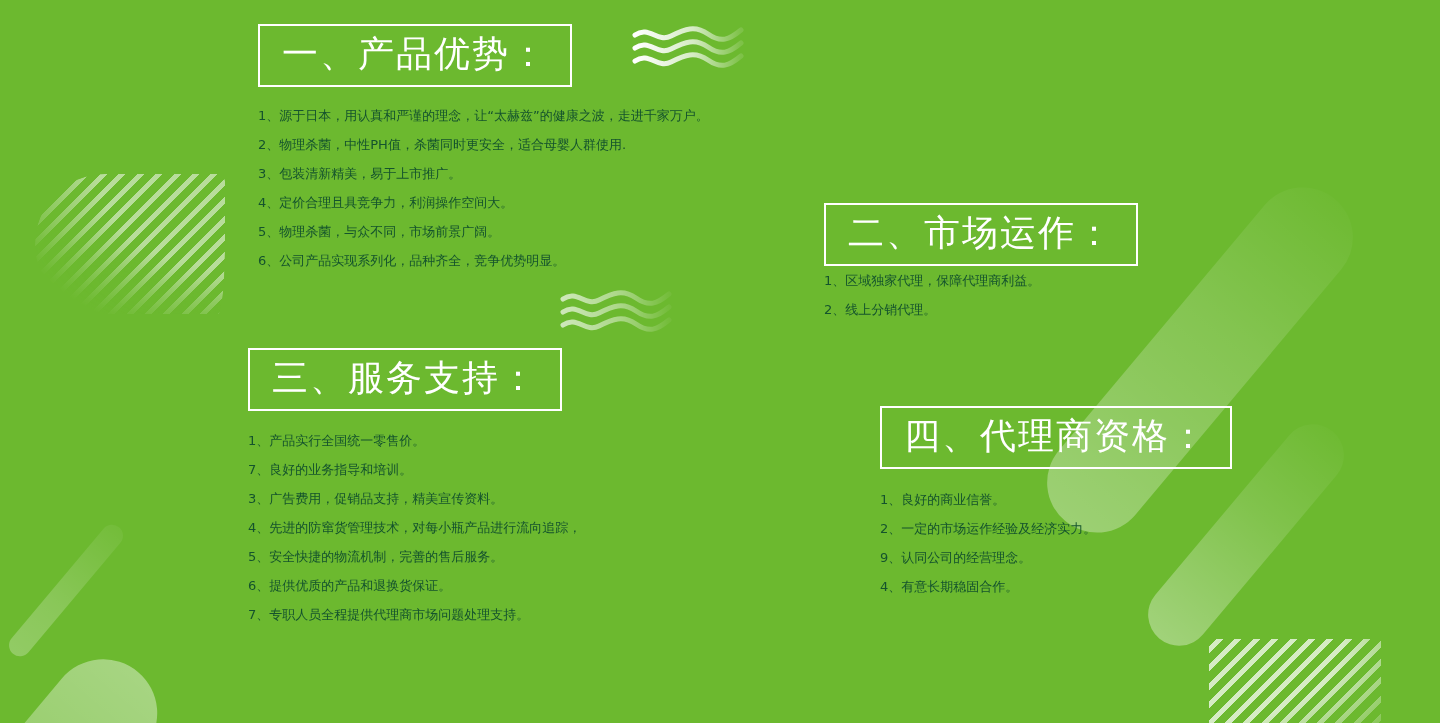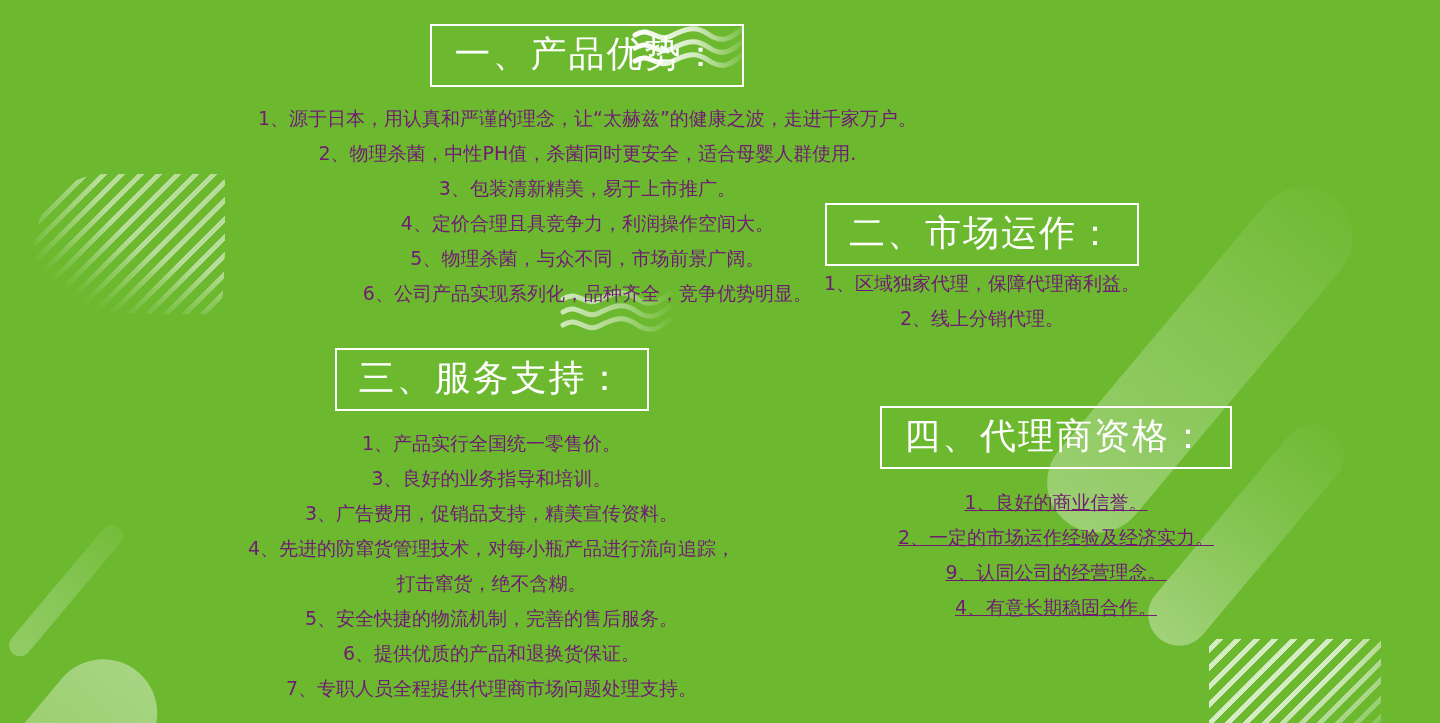--- a/index.html
+++ b/index.html
@@ -140,42 +140,42 @@
   }
 
   
   .waves { position: absolute; }
   .waves.w-top   { left: 632px; top: 24px;  width: 112px; height: 46px; }
   .waves.w-mid   { left: 560px; top: 288px; width: 112px; height: 46px; opacity: 0.70; }
 
   
   .content { position: absolute; inset: 0; }
 
-  .section { position: absolute; text-align: center; }
+  .section { position: absolute; }
 
   .sec-title-box {
     display: inline-block;
     border: 2px solid #ffffff;
     padding: 9px 22px 12px 22px;
     line-height: 1;
   }
   .sec-title-text {
     display: block;
     color: #ffffff;
     font-size: 36px;
     font-weight: 400;
     letter-spacing: 2px;
     line-height: 1.05;
     white-space: nowrap;
   }
 
   .sec-list { list-style: none; }
   .sec-list li {
-    color: #701a75;
-    font-size: 19px;
+    color: #14532d;
+    font-size: 13px;
     font-weight: 400;
     line-height: 1.0;
     white-space: nowrap;
   }
 
   
   #sec1 { left: 258px; top: 24px; }
   #sec1 .sec-list { margin-top: 22px; margin-left: 0px; }
   #sec1 .sec-list li { margin-bottom: 16px; }
 
@@ -185,21 +185,21 @@
   #sec2 .sec-list li { margin-bottom: 16px; }
 
   
   #sec3 { left: 248px; top: 348px; }
   #sec3 .sec-list { margin-top: 23px; margin-left: 0px; }
   #sec3 .sec-list li { margin-bottom: 16px; }
 
   
   #sec4 { left: 880px; top: 406px; }
   #sec4 .sec-list { margin-top: 24px; margin-left: 0px; }
-  #sec4 .sec-list li { margin-bottom: 16px; text-decoration: underline; }
+  #sec4 .sec-list li { margin-bottom: 16px; }
 </style>
 </head>
 <body>
 
 <div id="poster">
 
   <div class="deco-layer">
     <div class="hatch-tl"></div>
     <div class="bar-r1"></div>
     <div class="bar-r2"></div>
@@ -263,24 +263,23 @@
         <li>2、线上分销代理。</li>
       </ul>
     </div>
 
     <div class="section" id="sec3">
       <div class="sec-title-box">
         <span class="sec-title-text">三、服务支持：</span>
       </div>
       <ul class="sec-list">
         <li>1、产品实行全国统一零售价。</li>
-        <li>3、良好的业务指导和培训。</li>
+        <li>7、良好的业务指导和培训。</li>
         <li>3、广告费用，促销品支持，精美宣传资料。</li>
         <li>4、先进的防窜货管理技术，对每小瓶产品进行流向追踪，</li>
-        <li>打击窜货，绝不含糊。</li>
         <li>5、安全快捷的物流机制，完善的售后服务。</li>
         <li>6、提供优质的产品和退换货保证。</li>
         <li>7、专职人员全程提供代理商市场问题处理支持。</li>
       </ul>
     </div>
 
     <div class="section" id="sec4">
       <div class="sec-title-box">
         <span class="sec-title-text">四、代理商资格：</span>
       </div>

